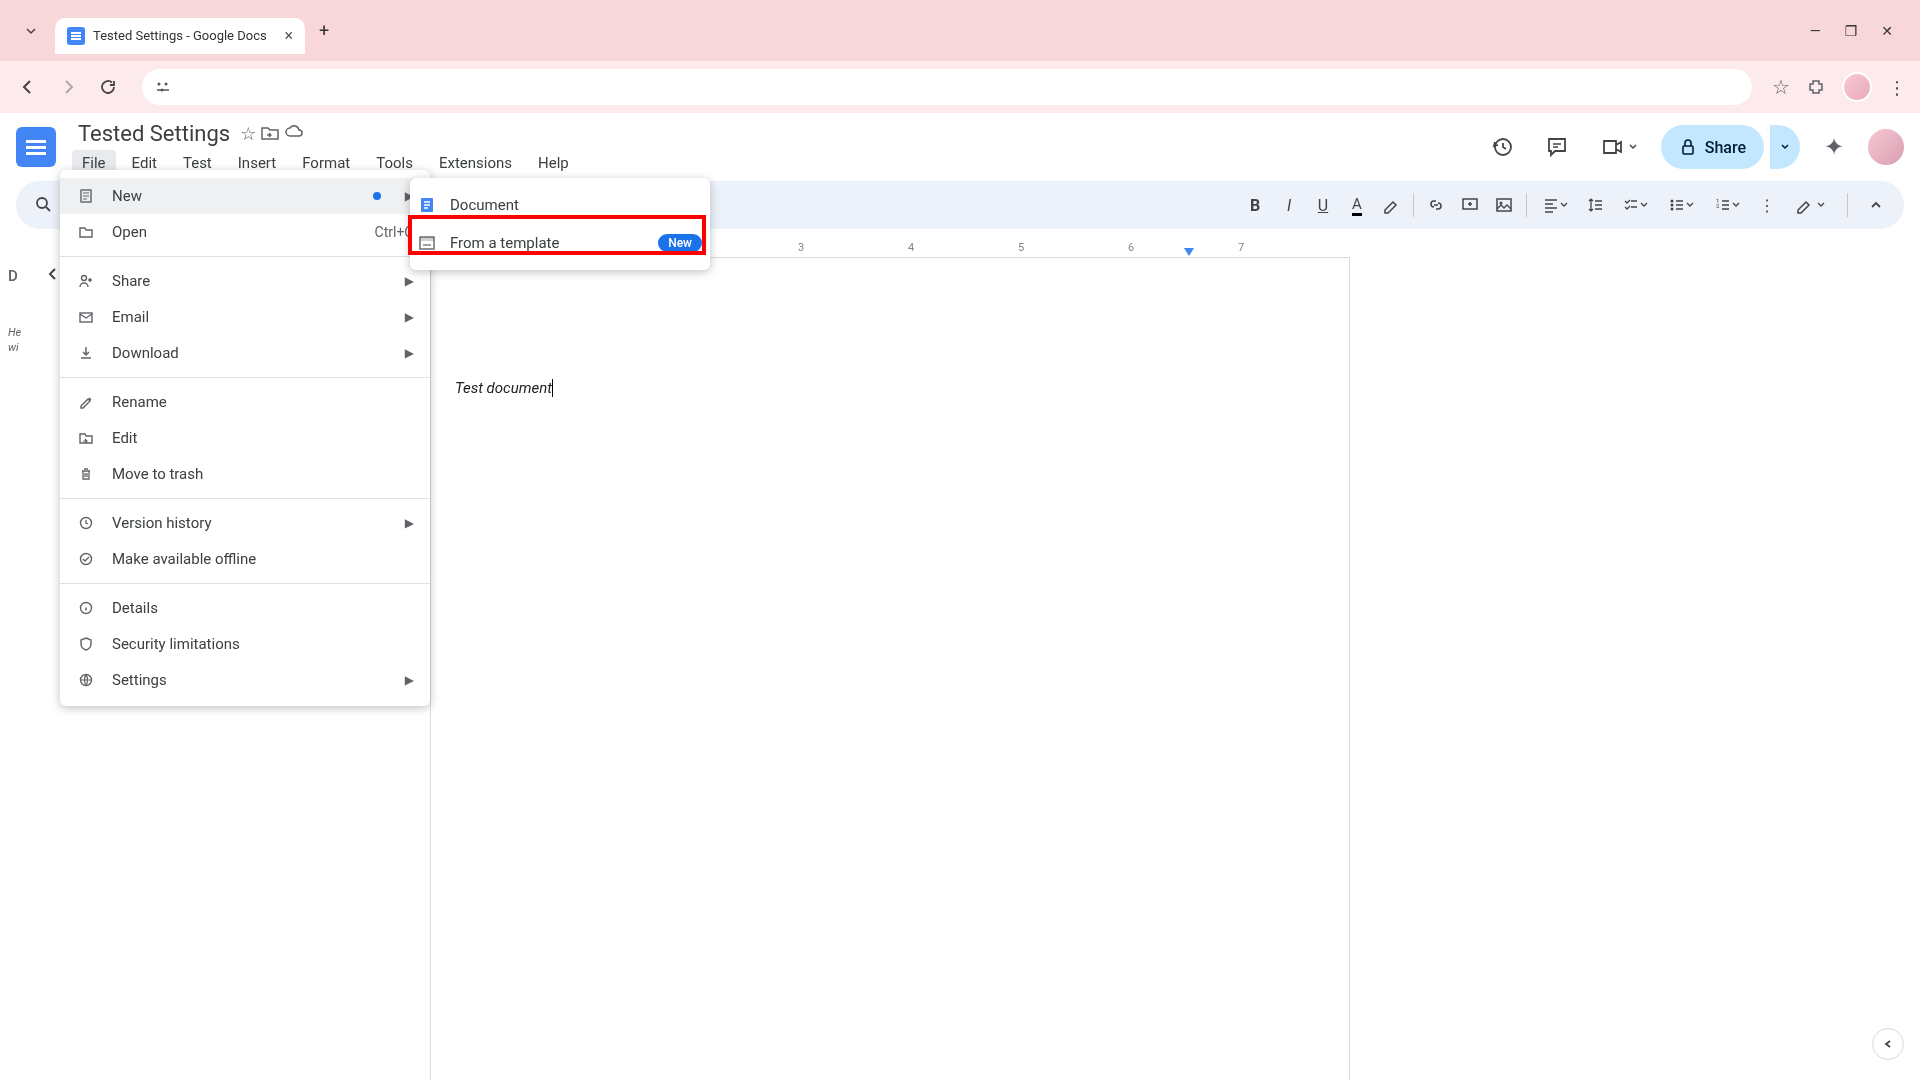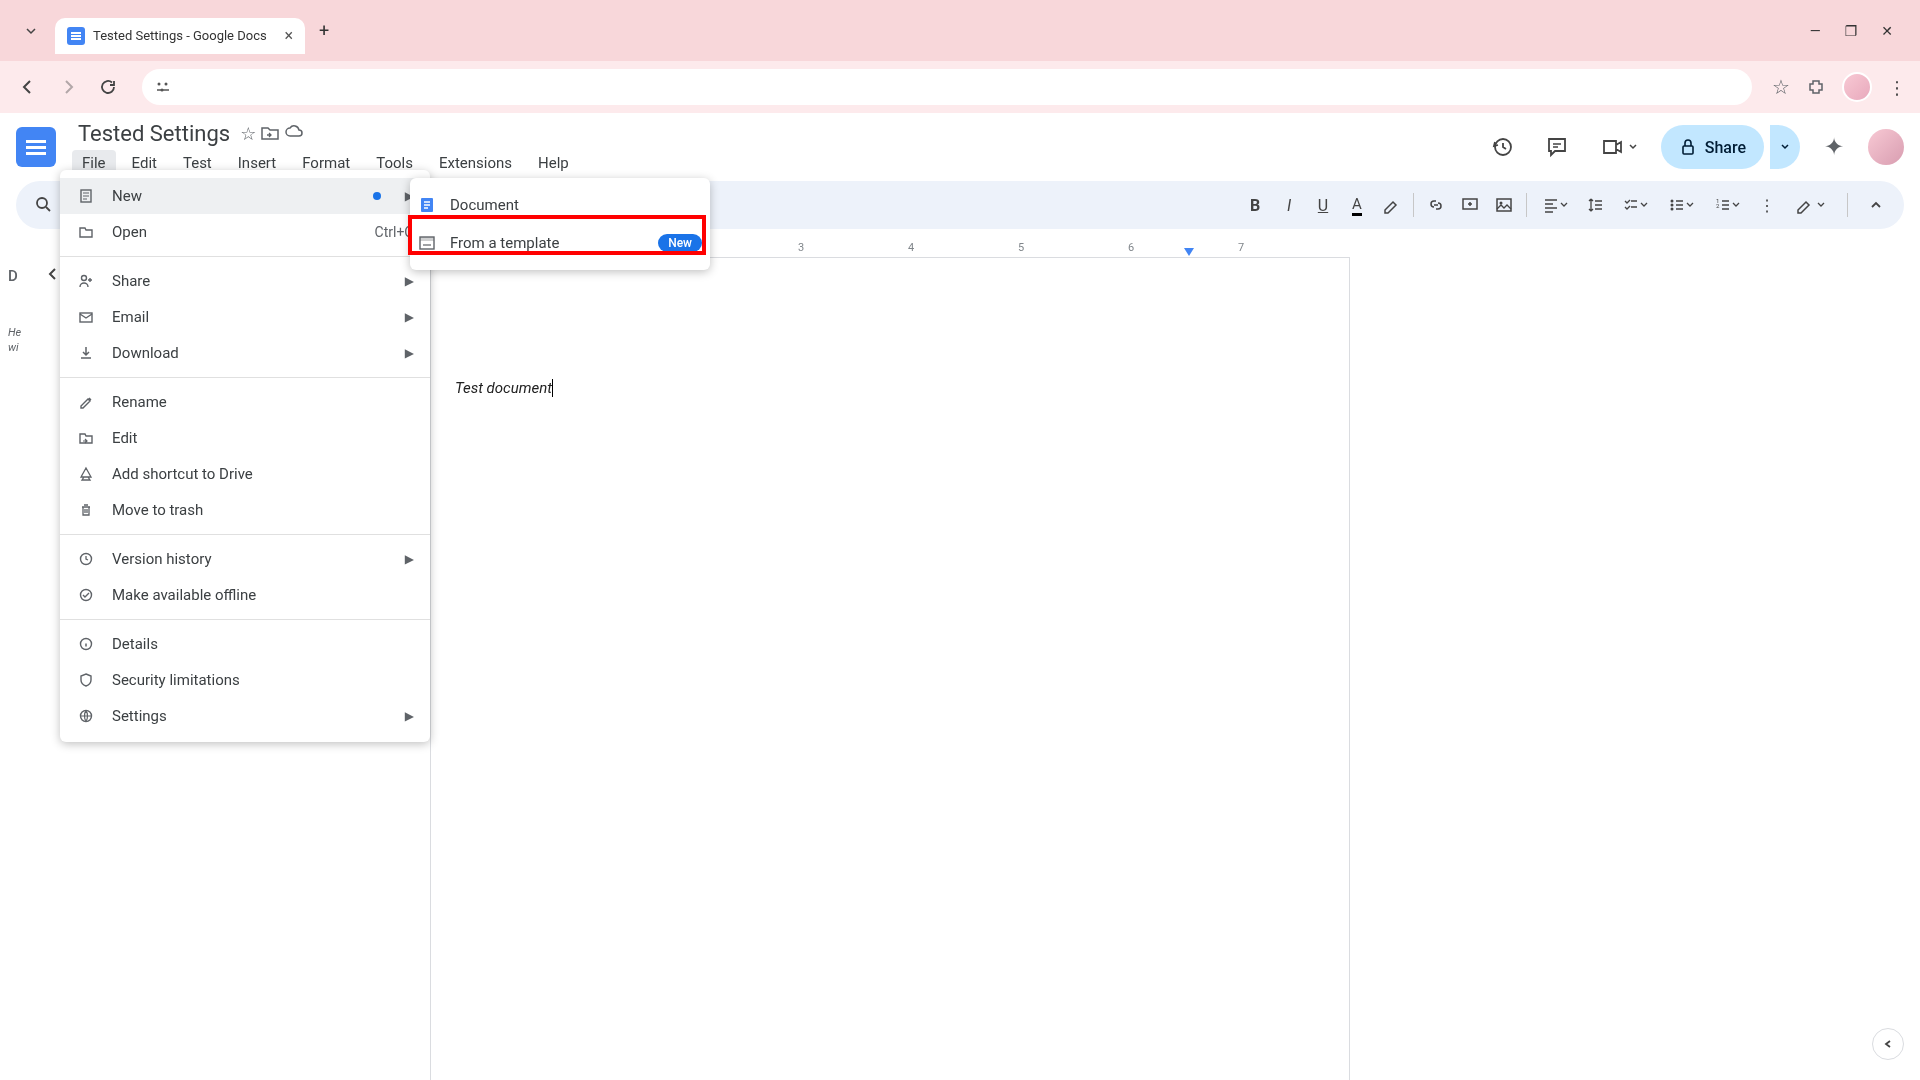--- a/index.html
+++ b/index.html
@@ -411,28 +411,20 @@
         <svg width="16" height="16" viewBox="0 0 16 16">
           <path d="M2 4h5l1 2h6v7H2z" stroke="#5f6368" stroke-width="1.4" fill="none"></path>
           <path d="M7 9l2 2-2 2M9 11H5" stroke="#5f6368" stroke-width="1.2" fill="none"></path>
         </svg>
       </span>
     <span class="fm-label">Edit</span>
   </div>
   <div class="fm-item">
     <span class="fm-icon">
         <svg width="16" height="16" viewBox="0 0 16 16">
-          <path d="M8 2l5 9H3zM6 11l-2 3h8l-2-3M8 2l-5 9" stroke="#5f6368" stroke-width="1.3" fill="none"></path>
-        </svg>
-      </span>
-    <span class="fm-label">Add shortcut to Drive</span>
-  </div>
-  <div class="fm-item">
-    <span class="fm-icon">
-        <svg width="16" height="16" viewBox="0 0 16 16">
           <path d="M4 5h8M5 5v8h6V5M6 3h4M7 7v4M9 7v4" stroke="#5f6368" stroke-width="1.3" fill="none"></path>
         </svg>
       </span>
     <span class="fm-label">Move to trash</span>
   </div>
   <div class="fm-divider"></div>
   <div class="fm-item">
     <span class="fm-icon">
         <svg width="16" height="16" viewBox="0 0 16 16">
           <circle cx="8" cy="8" r="5.5" stroke="#5f6368" stroke-width="1.4" fill="none"></circle>

